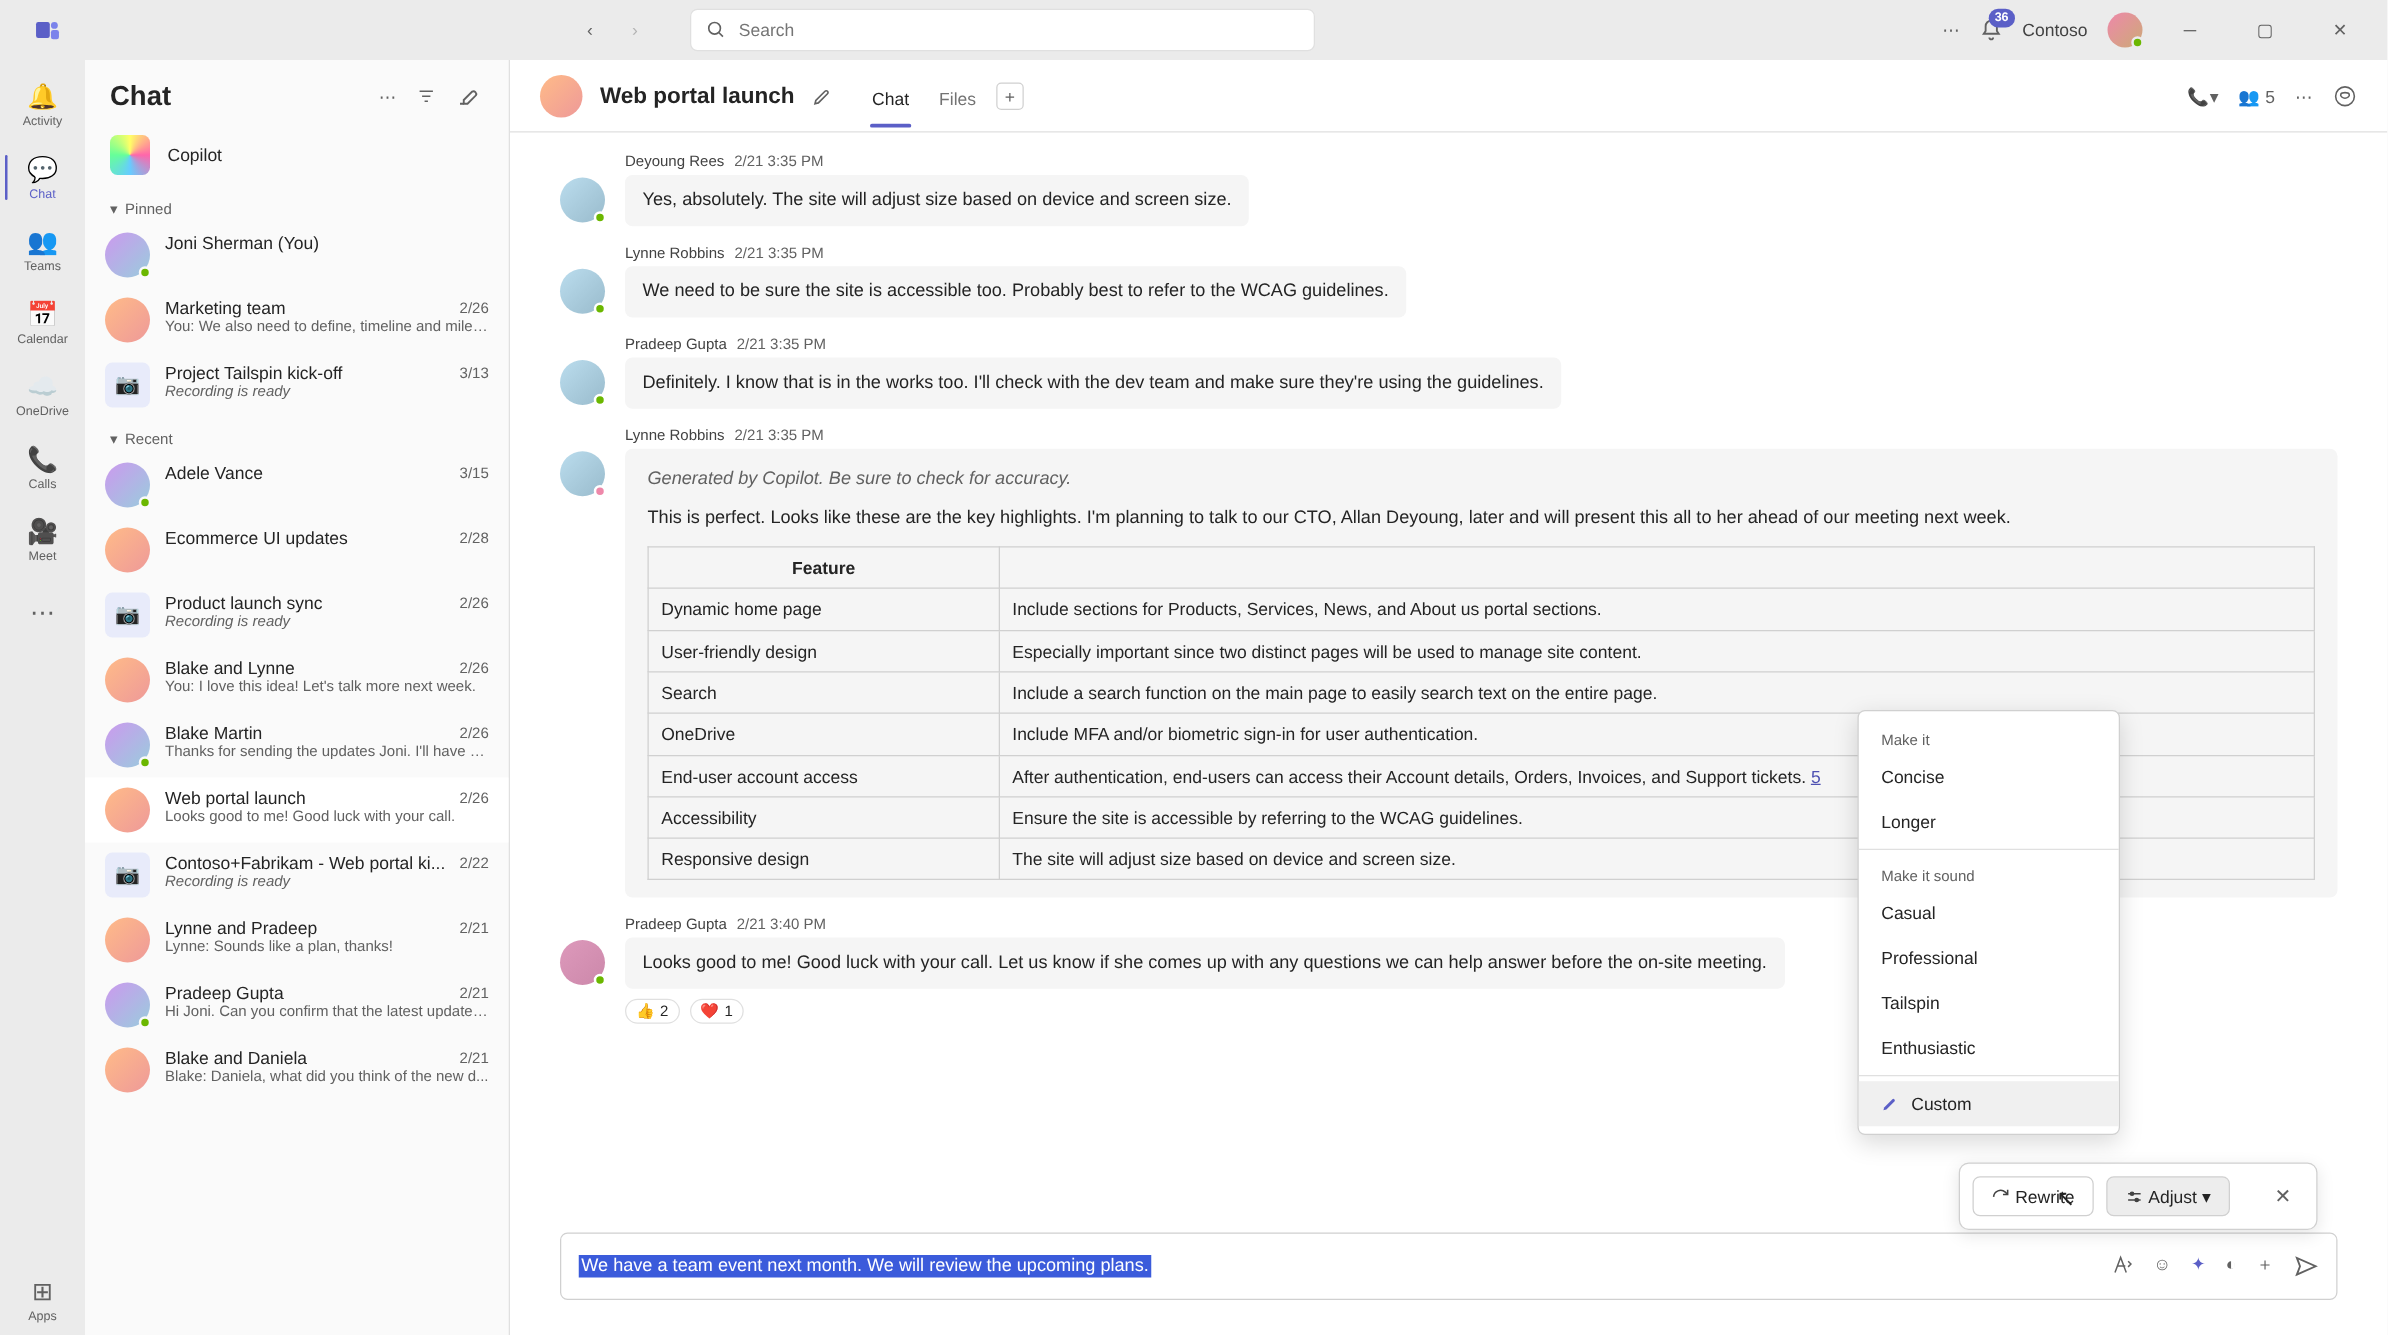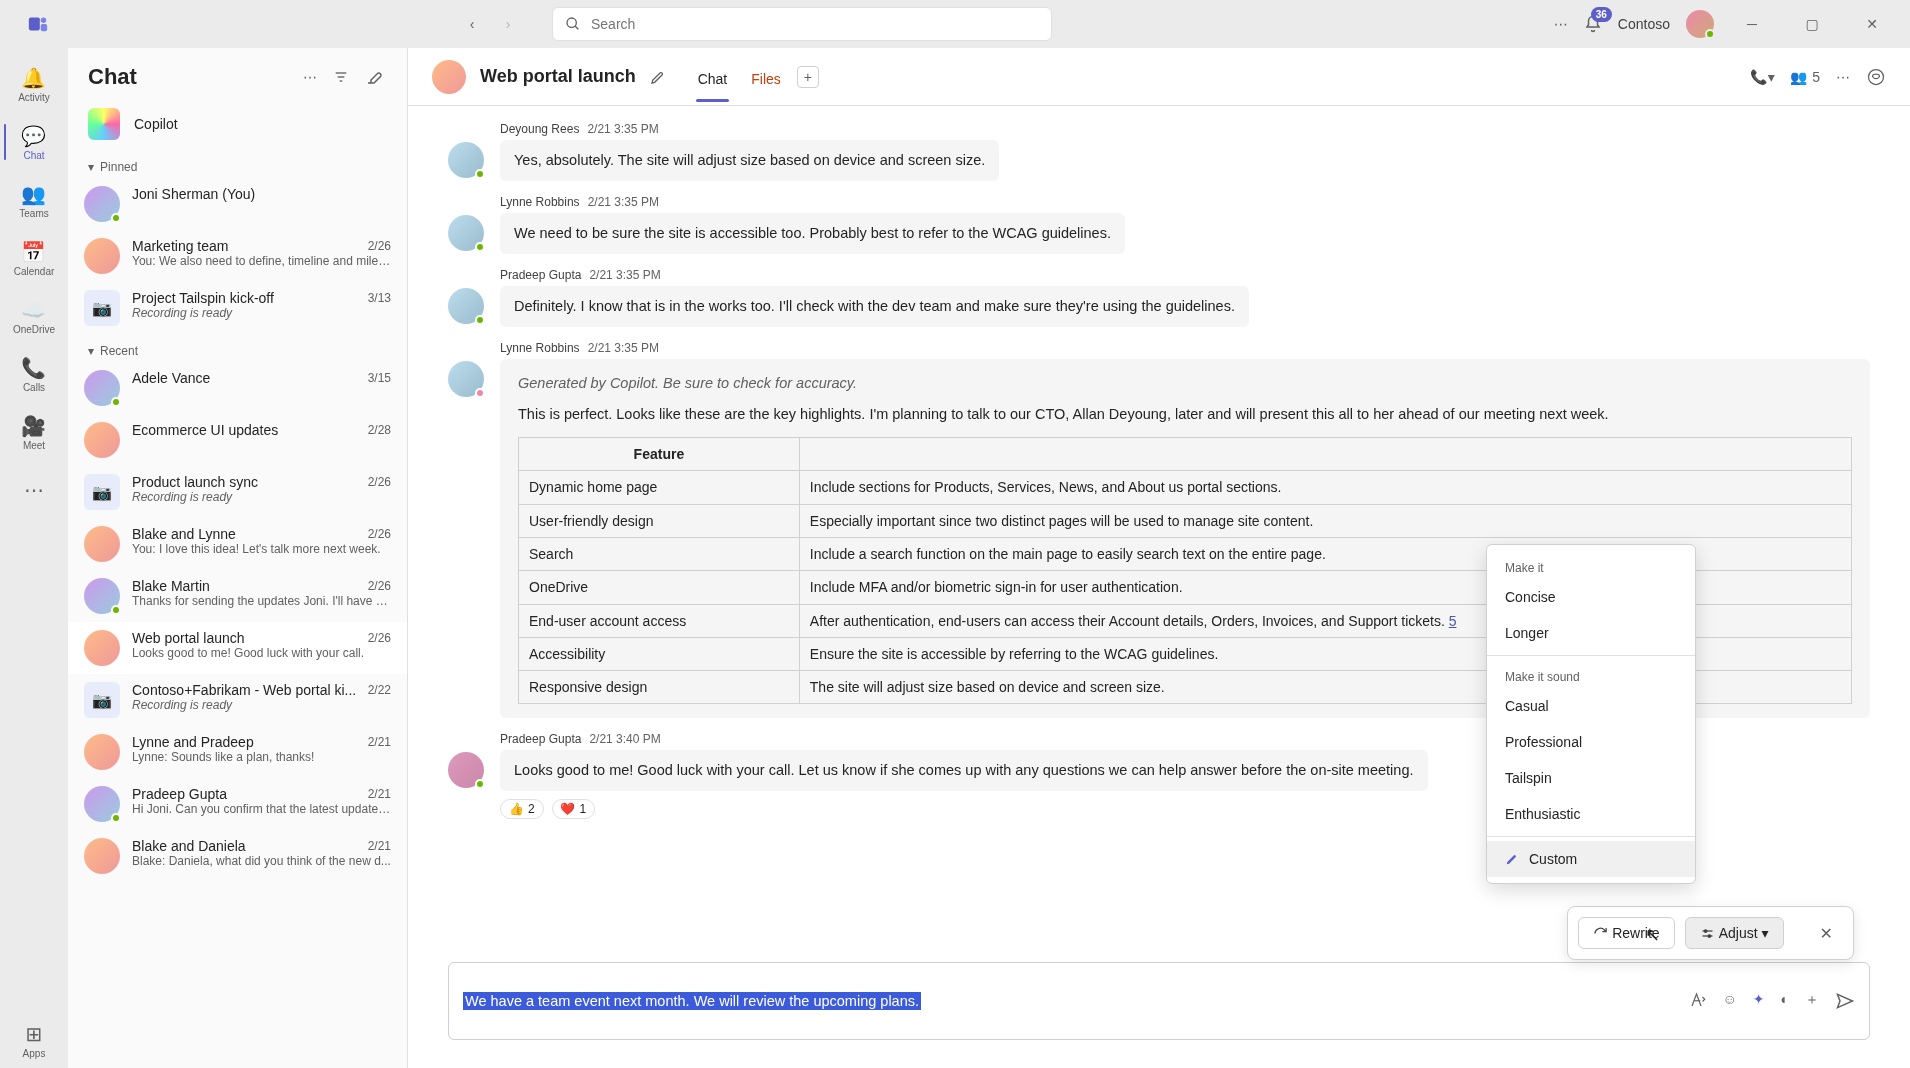--- a/index.html
+++ b/index.html
@@ -44,21 +44,21 @@
 .ci-name { font-size:14px; color:#242424; white-space:nowrap; overflow:hidden; text-overflow:ellipsis; flex:1;}
 .ci-date { font-size:12px; color:#616161; flex-shrink:0;}
 .ci-sub { font-size:12px; color:#616161; white-space:nowrap; overflow:hidden; text-overflow:ellipsis;}
 .ci-sub.ital { font-style:italic; }
 .main { flex:1; display:flex; flex-direction:column; background:#fff; overflow:hidden;}
 .convo-head { height:58px; display:flex; align-items:center; padding:0 24px; gap:14px; border-bottom:1px solid #e0e0e0;}
 .ch-av { width:34px; height:34px; border-radius:50%; background:linear-gradient(135deg,#fb8,#e99);}
 .ch-title { font-size:18px; font-weight:700;}
 .ch-edit { color:#616161; cursor:pointer; }
 .ch-tabs { display:flex; gap:20px; margin-left:16px;}
-.ch-tab { font-size:14px; color:#c2410c; padding:18px 2px 14px; cursor:pointer; position:relative;}
+.ch-tab { font-size:14px; color:#737373; padding:18px 2px 14px; cursor:pointer; position:relative;}
 .ch-tab.active { color:#242424; }
 .ch-tab.active::after { content:""; position:absolute; left:0; right:0; bottom:-1px; height:3px; background:#5b5fc7; border-radius:2px;}
 .ch-add { color:#616161; cursor:pointer; padding:4px; border:1px solid #d0d0d0; border-radius:4px; width:22px; height:22px; display:flex; align-items:center; justify-content:center; font-size:14px;}
 .ch-right { margin-left:auto; display:flex; align-items:center; gap:16px; color:#616161;}
 .ch-ricon{cursor:pointer; display:flex; align-items:center; gap:4px;}
 .messages { flex:1; overflow-y:auto; padding:16px 40px 8px 40px; }
 .msg-group { display:flex; gap:16px; margin-bottom:14px; }
 .mg-av { width:36px; height:36px; border-radius:50%; background:linear-gradient(135deg,#bde,#9bc); position:relative; flex-shrink:0; margin-top:20px;}
 .mg-av .presence{border-color:#fff;}
 .mg-body { flex:1; }
@@ -78,21 +78,21 @@
 .cb-btn { display:flex; align-items:center; gap:4px; padding:7px 14px; border:1px solid #d0d0d0; border-radius:6px; font-size:14px; cursor:pointer; background:#fff;}
 .cb-btn.active { background:#ededed; }
 .cb-close { cursor:pointer; color:#616161; padding:4px 10px; margin-left:16px; font-size:16px;}
 .adjust-menu { position:absolute; right:214px; top:-418px; width:210px; background:#fff; border:1px solid #d0d0d0; border-radius:6px; box-shadow:0 6px 20px rgba(0,0,0,.15); padding:6px 0; z-index:10;}
 .am-label { font-size:12px; color:#616161; padding:10px 18px 4px;}
 .am-item { padding:10px 18px; font-size:14px; cursor:pointer; display:flex; align-items:center; gap:10px;}
 .am-item.hover { background:#f0f0f0; }
 .am-sep { height:1px; background:#e0e0e0; margin:4px 0;}
 .am-ico { color:#5b5fc7; display:inline-flex;}
 .cursor { position:absolute; right:250px; top:-38px; font-size:18px; pointer-events:none; z-index:11;}
-.compose { border:1px solid #d0d0d0; border-radius:6px; padding:28px 14px; display:flex; align-items:center; gap:10px;}
+.compose { border:1px solid #d0d0d0; border-radius:6px; padding:16px 14px; display:flex; align-items:center; gap:10px;}
 .compose-text { flex:1; font-size:14.5px;}
 .compose-text .sel { background:#3b5bdb; color:#fff; padding:1px 2px;}
 .compose-icons { display:flex; gap:16px; color:#616161;}
 .ci-ico{ cursor:pointer; }
 .send-ico{ color:#616161; cursor:pointer;}
 svg{display:block;}
 </style>
 </head>
 <body>
 

